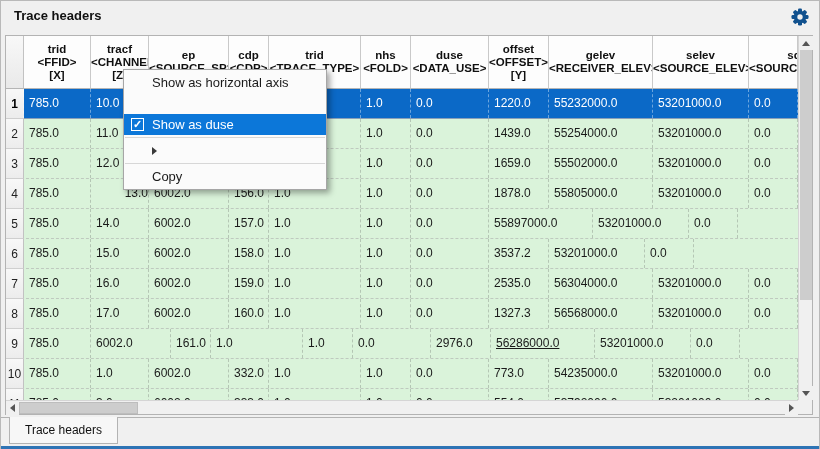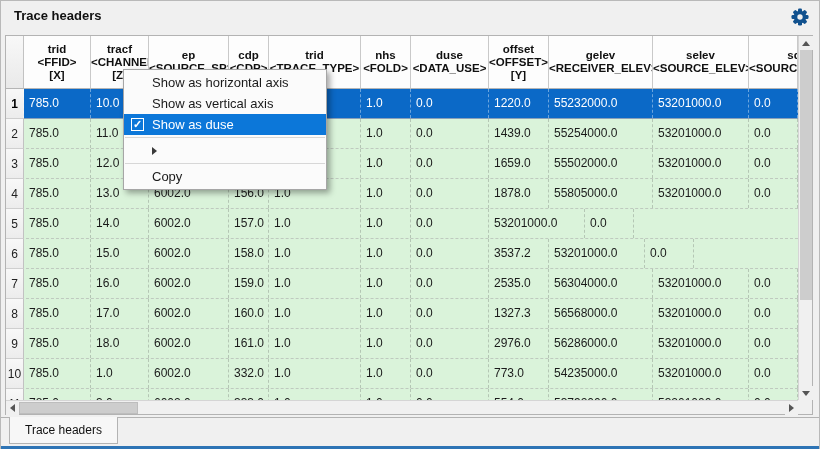--- a/index.html
+++ b/index.html
@@ -195,40 +195,41 @@
           <div class="cell" style="width: 50px;">1.0</div>
           <div class="cell" style="width: 78px;">0.0</div>
           <div class="cell" style="width: 60px;">1659.0</div>
           <div class="cell" style="width: 104px;">55502000.0</div>
           <div class="cell" style="width: 96px;">53201000.0</div>
           <div class="cell" style="width: 49px;">0.0</div>
         </div>
         <div class="trow">
           <div class="cell rn" style="width: 18px;">4</div>
           <div class="cell" style="width: 67px;">785.0</div>
-          <div class="cell" style="width: 58px;">13.0</div>
+          <div class="cell" style="width: 58px; text-align: right;">13.0</div>
           <div class="cell" style="width: 80px;">6002.0</div>
           <div class="cell" style="width: 40px;">156.0</div>
           <div class="cell" style="width: 92px;">1.0</div>
           <div class="cell" style="width: 50px;">1.0</div>
           <div class="cell" style="width: 78px;">0.0</div>
           <div class="cell" style="width: 60px;">1878.0</div>
           <div class="cell" style="width: 104px;">55805000.0</div>
           <div class="cell" style="width: 96px;">53201000.0</div>
           <div class="cell" style="width: 49px;">0.0</div>
         </div>
         <div class="trow">
           <div class="cell rn" style="width: 18px;">5</div>
           <div class="cell" style="width: 67px;">785.0</div>
           <div class="cell" style="width: 58px;">14.0</div>
           <div class="cell" style="width: 80px;">6002.0</div>
           <div class="cell" style="width: 40px;">157.0</div>
           <div class="cell" style="width: 92px;">1.0</div>
           <div class="cell" style="width: 50px;">1.0</div>
           <div class="cell" style="width: 78px;">0.0</div>
+          <div class="cell" style="width: 104px;">55897000.0</div>
           <div class="cell" style="width: 96px;">53201000.0</div>
           <div class="cell" style="width: 49px;">0.0</div>
         </div>
         <div class="trow">
           <div class="cell rn" style="width: 18px;">6</div>
           <div class="cell" style="width: 67px;">785.0</div>
           <div class="cell" style="width: 58px;">15.0</div>
           <div class="cell" style="width: 80px;">6002.0</div>
           <div class="cell" style="width: 40px;">158.0</div>
           <div class="cell" style="width: 92px;">1.0</div>
@@ -262,28 +263,27 @@
           <div class="cell" style="width: 50px;">1.0</div>
           <div class="cell" style="width: 78px;">0.0</div>
           <div class="cell" style="width: 60px;">1327.3</div>
           <div class="cell" style="width: 104px;">56568000.0</div>
           <div class="cell" style="width: 96px;">53201000.0</div>
           <div class="cell" style="width: 49px;">0.0</div>
         </div>
         <div class="trow">
           <div class="cell rn" style="width: 18px;">9</div>
           <div class="cell" style="width: 67px;">785.0</div>
-          <div class="cell" style="width: 58px;">18.0</div>
           <div class="cell" style="width: 80px;">6002.0</div>
           <div class="cell" style="width: 40px;">161.0</div>
           <div class="cell" style="width: 92px;">1.0</div>
           <div class="cell" style="width: 50px;">1.0</div>
           <div class="cell" style="width: 78px;">0.0</div>
           <div class="cell" style="width: 60px;">2976.0</div>
-          <div class="cell" style="width: 104px;">56286000.0</div>
+          <div class="cell" style="width: 104px; text-decoration: underline;">56286000.0</div>
           <div class="cell" style="width: 96px;">53201000.0</div>
           <div class="cell" style="width: 49px;">0.0</div>
         </div>
         <div class="trow">
           <div class="cell rn" style="width: 18px;">10</div>
           <div class="cell" style="width: 67px;">785.0</div>
           <div class="cell" style="width: 58px;">1.0</div>
           <div class="cell" style="width: 80px;">6002.0</div>
           <div class="cell" style="width: 40px;">332.0</div>
           <div class="cell" style="width: 92px;">1.0</div>
@@ -332,21 +332,20 @@
     <div class="corner"></div>
   </div>
 
   <div class="menu">
       <div class="mitem">
         <span class="mcheck"></span>
         <span class="mlabel">Show as horizontal axis</span>
       </div>
       <div class="mitem">
         <span class="mcheck"></span>
-        <span class="mlabel">Show as vertical axis</span>
       </div>
       <div class="mitem hi">
         <span class="mcheck checked">✓</span>
         <span class="mlabel">Show as duse</span>
       </div>
       <div class="msep"></div>
       <div class="mitem">
         <span class="mcheck"></span>
         <span class="msub tri-right" style="border-left-color: rgb(58, 58, 58);"></span>
       </div>

